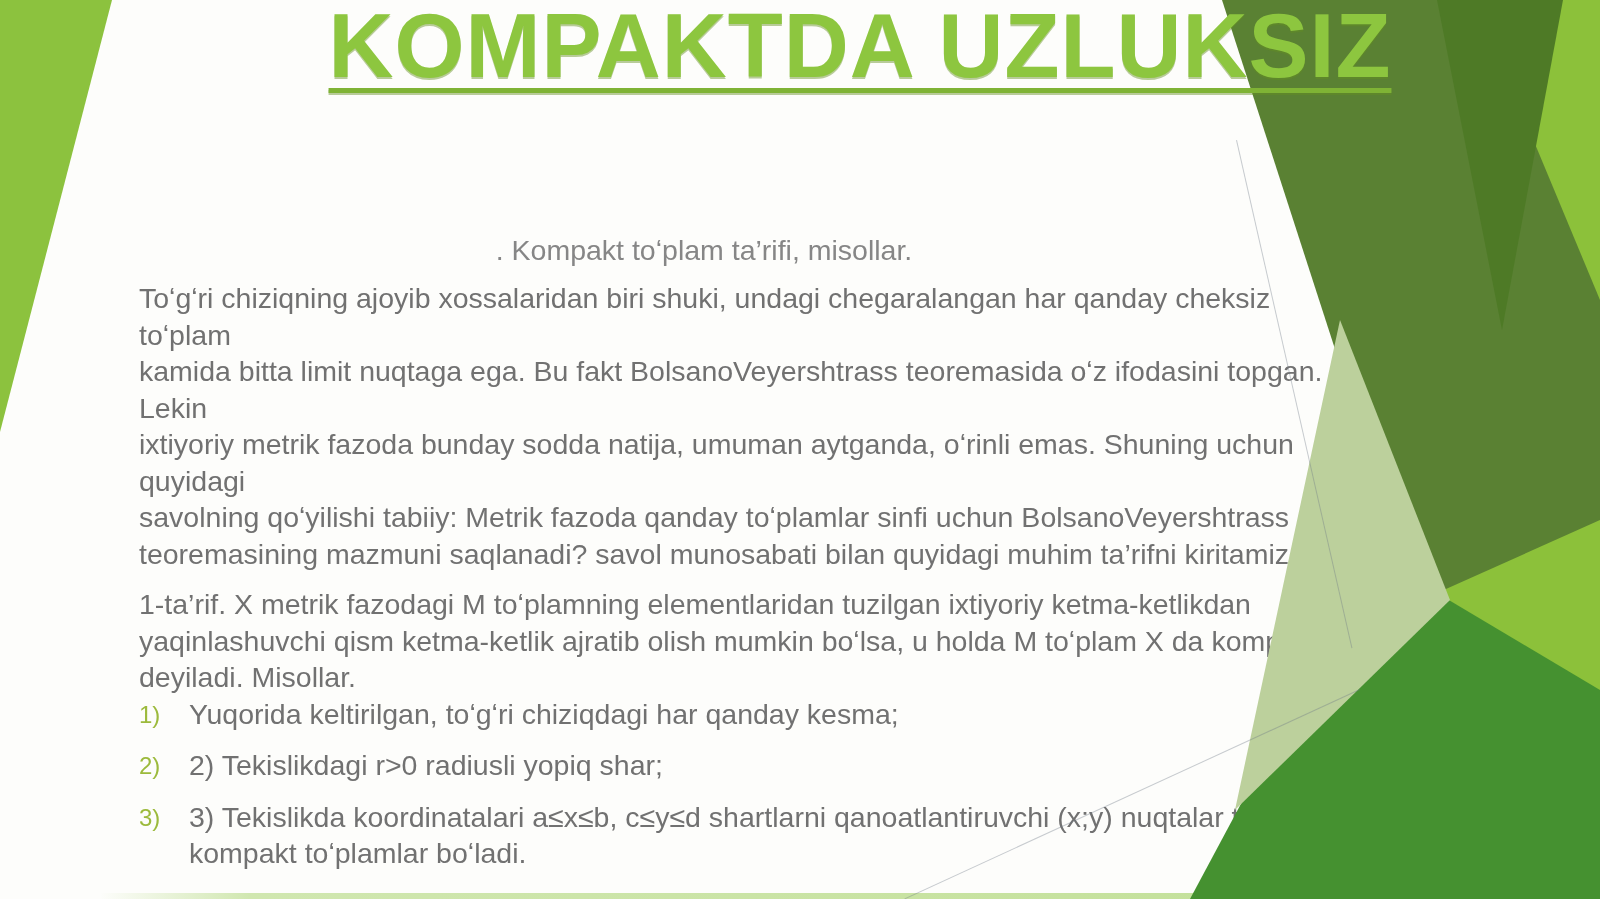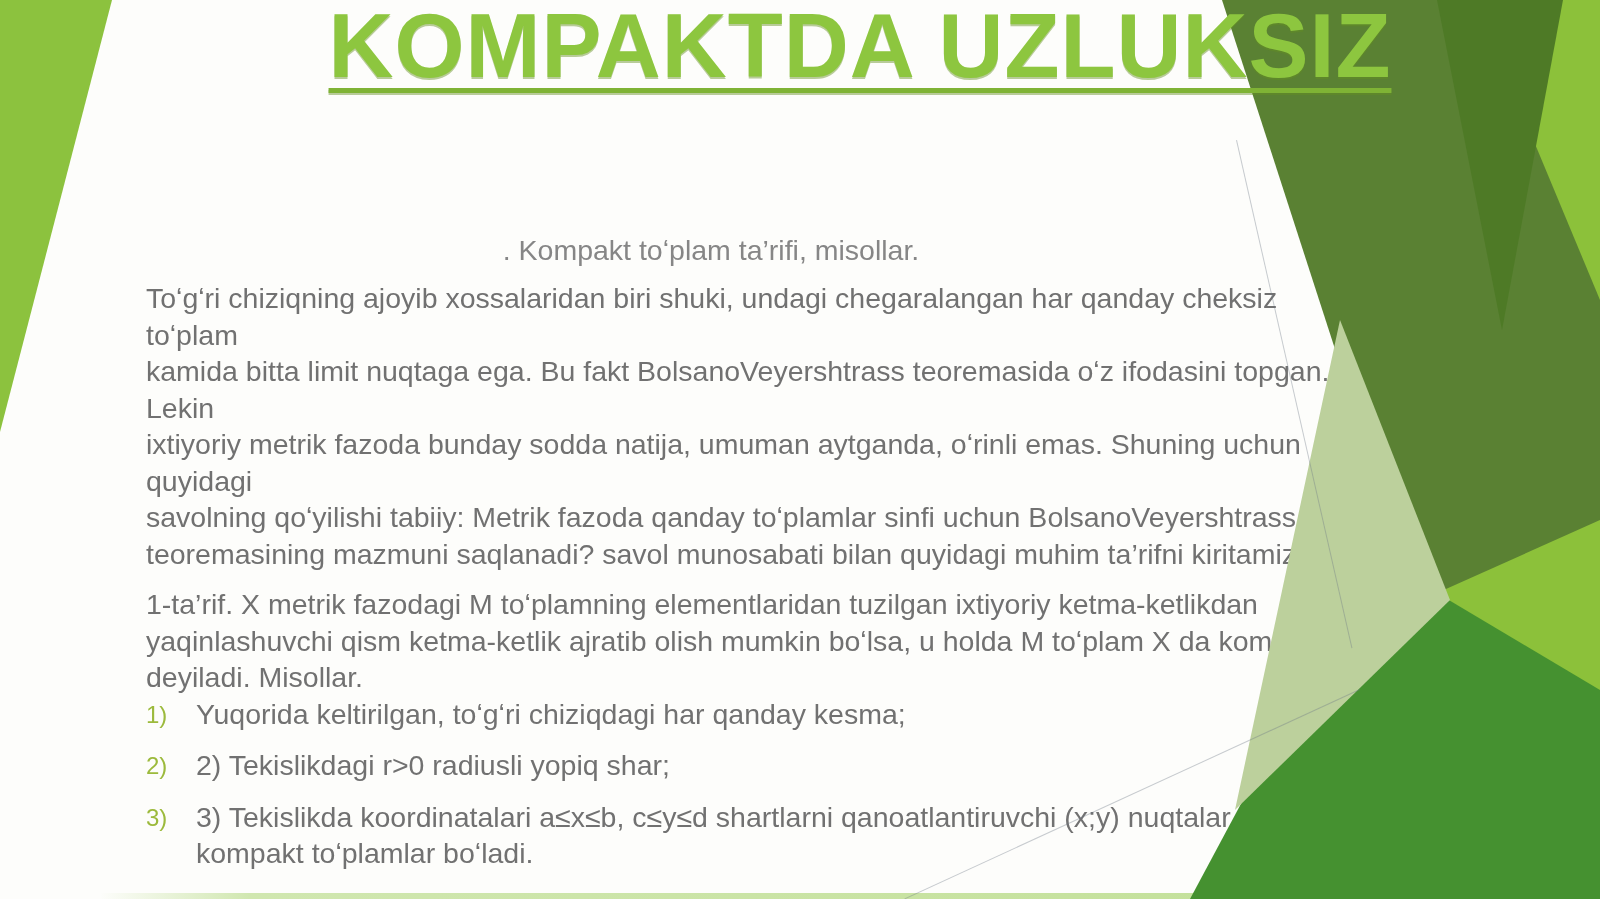--- a/index.html
+++ b/index.html
@@ -19,21 +19,21 @@
   .hairline{position:absolute;height:1px;background:rgba(110,120,135,.38);transform-origin:0 0;}
   .hl-a{left:1237px;top:140px;width:521px;transform:rotate(77.2deg);}
   .hl-b{left:1360px;top:690px;width:501px;transform:rotate(155.3deg);}
   
   .title{position:absolute;left:130px;right:10px;top:-6px;margin:0;z-index:3;
     text-align:center;font-weight:bold;font-size:90px;line-height:1.17;
     color:#8dc63f;text-shadow:0 2px 0 rgba(99,141,34,.45);letter-spacing:1px;}
   .title-line{display:block;text-decoration:underline;text-decoration-thickness:5px;
     text-underline-offset:11px;text-decoration-color:#7fb335;}
   
-  .body{position:absolute;left:146px;top:232px;width:1210px;z-index:1;
+  .body{position:absolute;left:139px;top:232px;width:1210px;z-index:1;
     font-size:28.5px;line-height:1.28;color:#717171;}
   .subtitle{margin:0 0 12px 0;text-align:center;padding-right:80px;color:#868686;}
   .para{margin:0 0 14px 0;white-space:pre-line;}
   .para.second{margin-bottom:0;}
   .nlist{margin-top:0;}
   .list-item{display:flex;margin-bottom:15px;}
   .list-num{flex:0 0 50px;color:#9cba3c;font-size:24px;padding-top:4px;}
   .list-text{flex:1;white-space:pre-line;}
 </style>
 </head>

